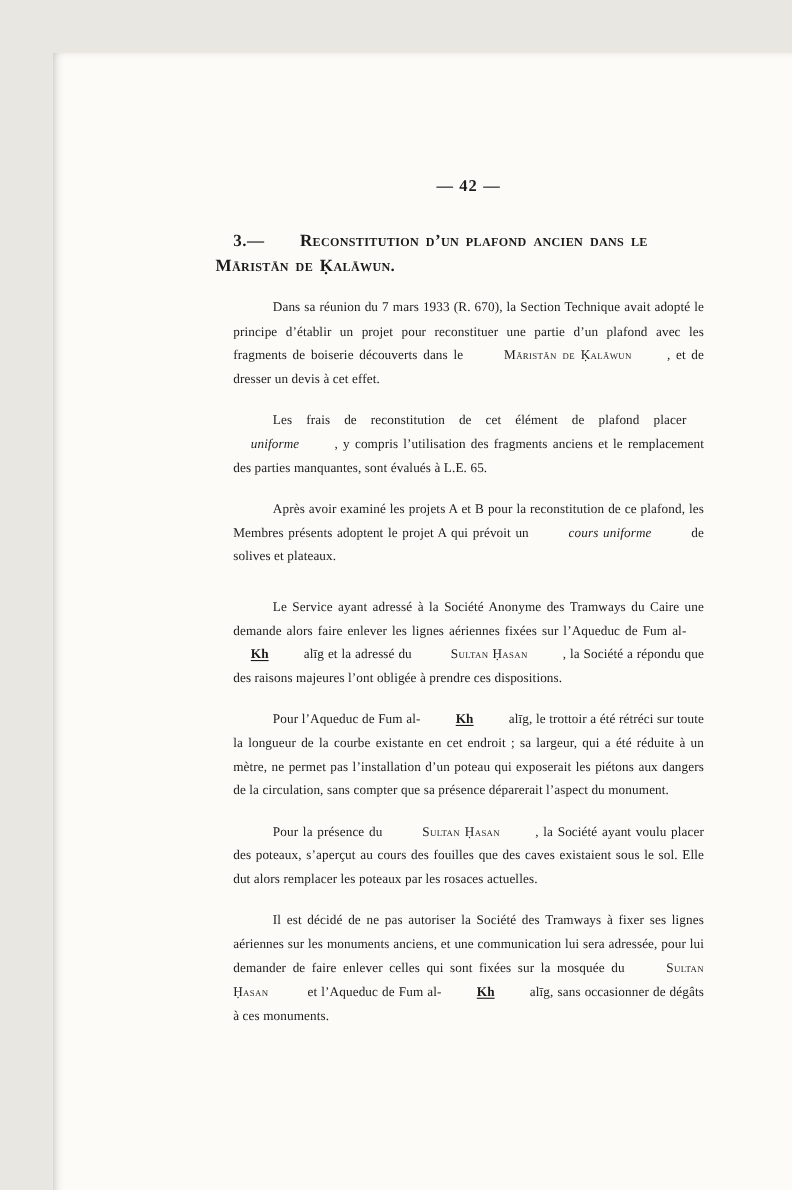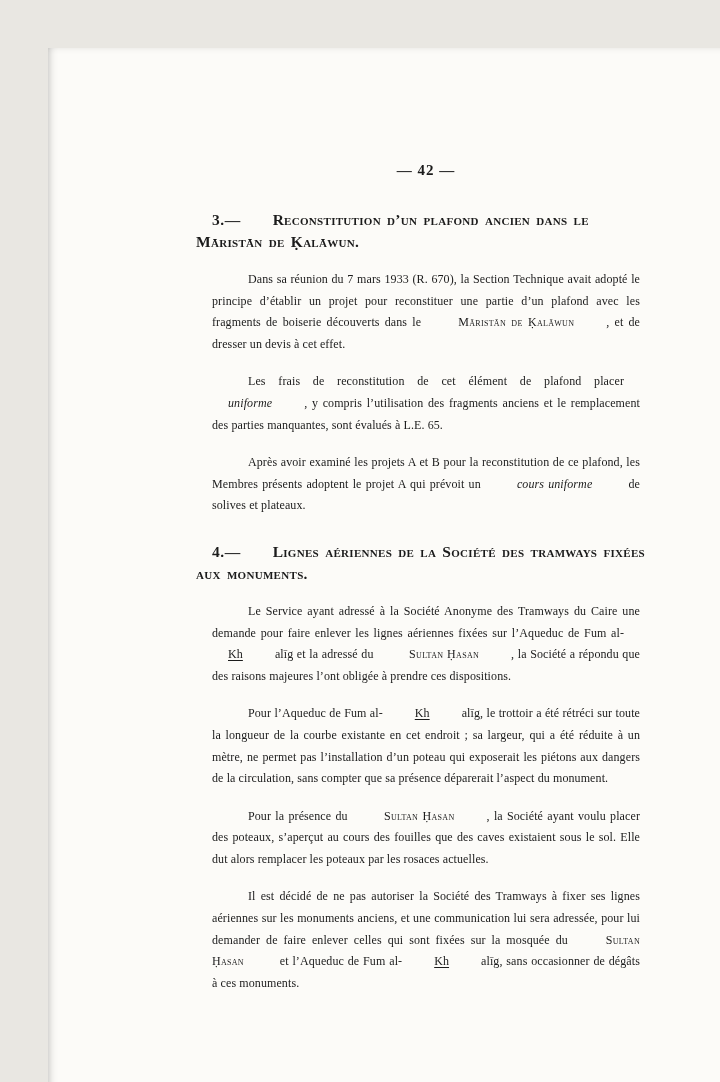--- a/index.html
+++ b/index.html
@@ -48,21 +48,21 @@
   }
   p.body-par {
     font-size: 12px;
     line-height: 21.6px;
     text-align: justify;
     text-indent: 20px;
     letter-spacing: 0.1px;
   }
   .run-i  { font-style: italic; }
   .run-sc { font-variant: small-caps; letter-spacing: 0.3px; }
-  .run-u  { text-decoration: underline; text-underline-offset: 2px; }
+  .run-u  { text-decoration: underline; text-underline-offset: 2px; font-weight: bold; }
   .ink-blot {
     position: absolute;
     left: 347px;
     top: 1056px;
     width: 30px;
     height: 11px;
     background: #0c0c0c;
     border-radius: 5px / 4px;
     box-shadow: 0 0 1px 0 #000;
   }
@@ -76,22 +76,21 @@
     <div class="page-number">— 42 —</div>
 
     <div class="section">
       <div class="section-heading"><span>3.—</span><span class="run-sc">Reconstitution d’un plafond ancien dans le Māristān de Ḳalāwun.</span></div>
       <p class="body-par"><span>Dans sa réunion du 7 mars 1933 (R. 670), la Section Technique avait adopté le principe d’établir un projet pour reconstituer une partie d’un plafond avec les fragments de boiserie découverts dans le </span><span class="run-sc">Māristān de Ḳalāwun</span><span>, et de dresser un devis à cet effet.</span></p>
       <p class="body-par"><span>Les frais de reconstitution de cet élément de plafond placer </span><span class="run-i">uniforme</span><span>, y compris l’utilisation des fragments anciens et le remplacement des parties manquantes, sont évalués à L.E. 65.</span></p>
       <p class="body-par"><span>Après avoir examiné les projets A et B pour la reconstitution de ce plafond, les Membres présents adoptent le projet A qui prévoit un </span><span class="run-i">cours uniforme</span><span> de solives et plateaux.</span></p>
     </div>
 
     <div class="section">
-      <div class="section-heading"><span>4.—</span><span class="run-sc">Lignes aériennes de la Société des tramways fixées aux monuments.</span></div>
-      <p class="body-par"><span>Le Service ayant adressé à la Société Anonyme des Tramways du Caire une demande pour faire enlever les lignes aériennes fixées sur l’Aqueduc de Fum al-</span><span class="run-u">Kh</span><span>alīg et la adressé du </span><span class="run-sc">Sultan Ḥasan</span><span>, la Société a répondu que des raisons majeures l’ont obligée à prendre ces dispositions.</span></p>
+      <p class="body-par"><span>Le Service ayant adressé à la Société Anonyme des Tramways du Caire une demande alors faire enlever les lignes aériennes fixées sur l’Aqueduc de Fum al-</span><span class="run-u">Kh</span><span>alīg et la adressé du </span><span class="run-sc">Sultan Ḥasan</span><span>, la Société a répondu que des raisons majeures l’ont obligée à prendre ces dispositions.</span></p>
       <p class="body-par"><span>Pour l’Aqueduc de Fum al-</span><span class="run-u">Kh</span><span>alīg, le trottoir a été rétréci sur toute la longueur de la courbe existante en cet endroit ; sa largeur, qui a été réduite à un mètre, ne permet pas l’installation d’un poteau qui exposerait les piétons aux dangers de la circulation, sans compter que sa présence déparerait l’aspect du monument.</span></p>
       <p class="body-par"><span>Pour la présence du </span><span class="run-sc">Sultan Ḥasan</span><span>, la Société ayant voulu placer des poteaux, s’aperçut au cours des fouilles que des caves existaient sous le sol.  Elle dut alors remplacer les poteaux par les rosaces actuelles.</span></p>
       <p class="body-par"><span>Il est décidé de ne pas autoriser la Société des Tramways à fixer ses lignes aériennes sur les monuments anciens, et une communication lui sera adressée, pour lui demander de faire enlever celles qui sont fixées sur la mosquée du </span><span class="run-sc">Sultan Ḥasan</span><span> et l’Aqueduc de Fum al-</span><span class="run-u">Kh</span><span>alīg, sans occasionner de dégâts à ces monuments.</span></p>
     </div>
 
   </div>
 
   <div class="ink-blot"></div>
 </div>
 

